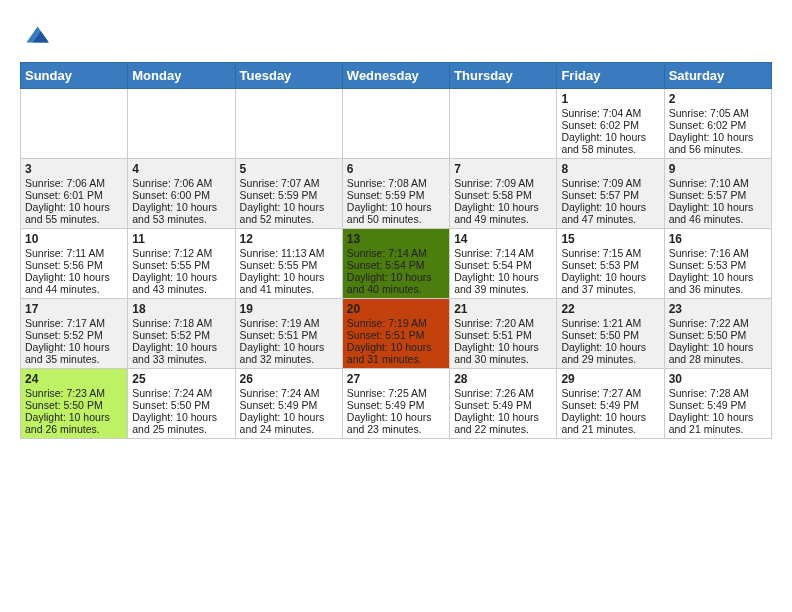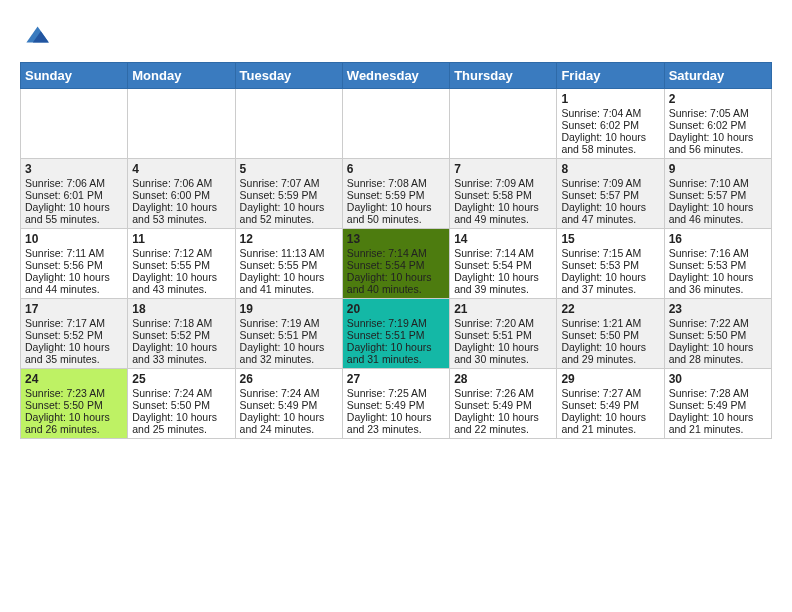--- a/index.html
+++ b/index.html
@@ -242,21 +242,21 @@
             <div>Sunrise: 7:18 AM</div>
             <div>Sunset: 5:52 PM</div>
             <div>Daylight: 10 hours and 33 minutes.</div>
           </td>
           <td style="background: rgb(240, 240, 240);">
             <span class="day-num">19</span>
             <div>Sunrise: 7:19 AM</div>
             <div>Sunset: 5:51 PM</div>
             <div>Daylight: 10 hours and 32 minutes.</div>
           </td>
-          <td style="background: #14b8a6;">
+          <td style="background: #c2410c;">
             <span class="day-num">20</span>
             <div>Sunrise: 7:19 AM</div>
             <div>Sunset: 5:51 PM</div>
             <div>Daylight: 10 hours and 31 minutes.</div>
           </td>
           <td style="background: rgb(240, 240, 240);">
             <span class="day-num">21</span>
             <div>Sunrise: 7:20 AM</div>
             <div>Sunset: 5:51 PM</div>
             <div>Daylight: 10 hours and 30 minutes.</div>

